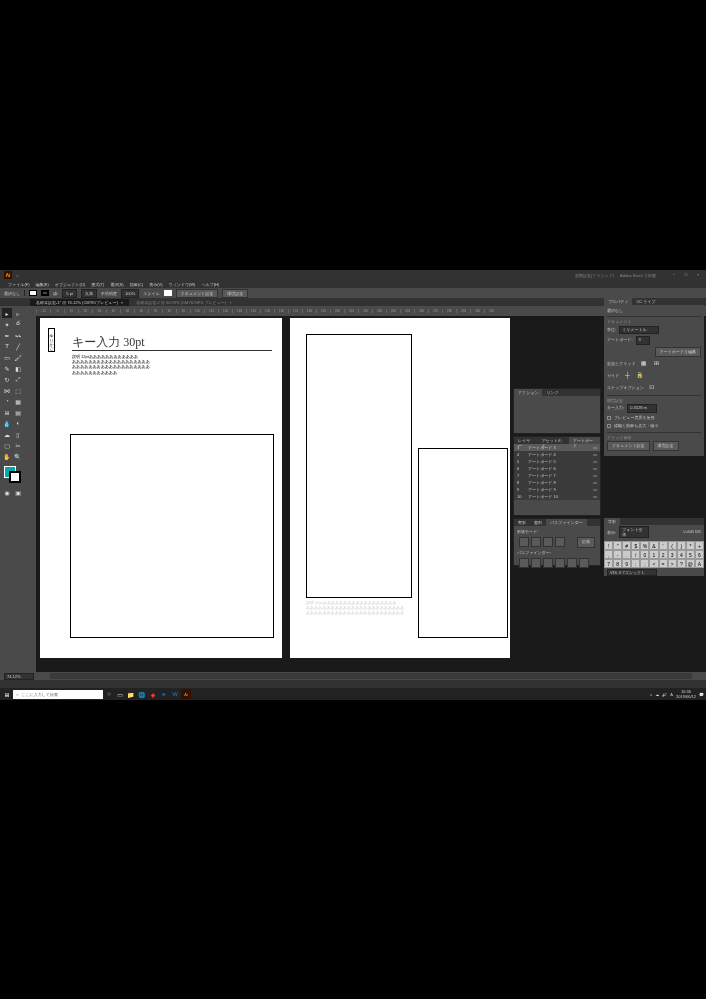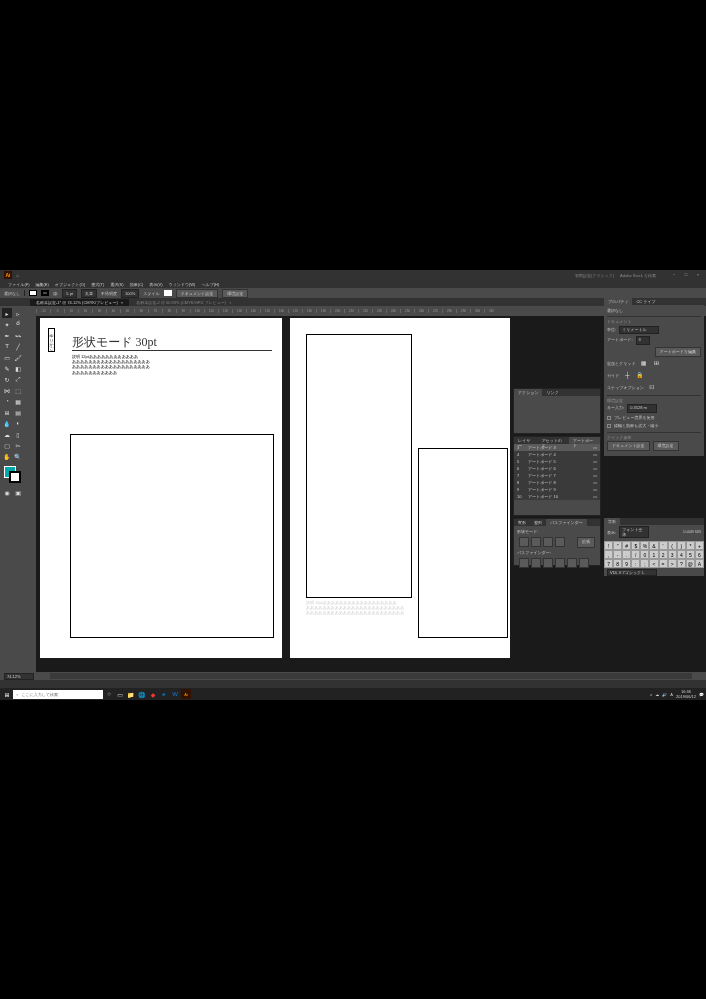--- a/index.html
+++ b/index.html
@@ -200,21 +200,21 @@
           <span>270</span>
           <span>280</span>
           <span>290</span>
           <span>300</span>
           <span>310</span>
         </div>
     <div class="ruler-v"></div>
     <div class="artboards">
       <div class="artboard ab1">
         <div class="ab-label">ゆりかご</div>
-        <div class="doc-title">形状モード 30pt</div>
+        <div class="doc-title">キー入力 30pt</div>
         <div class="doc-hr"></div>
         <div class="doc-body">
           <div>説明 12ptああああああああああああ</div>
           <div>あああああああああああああああああああ</div>
           <div>あああああああああああああああああああ</div>
           <div>あああああああああああ</div>
         </div>
         <div class="doc-rect" style="top:116px;left:30px;width:204px;height:204px"></div>
       </div>
       <div class="artboard ab2">

